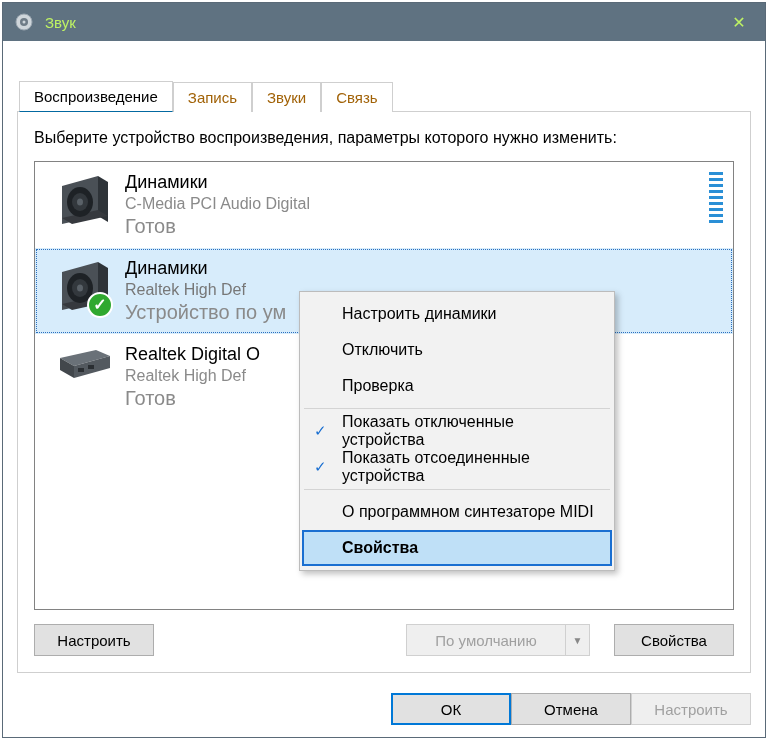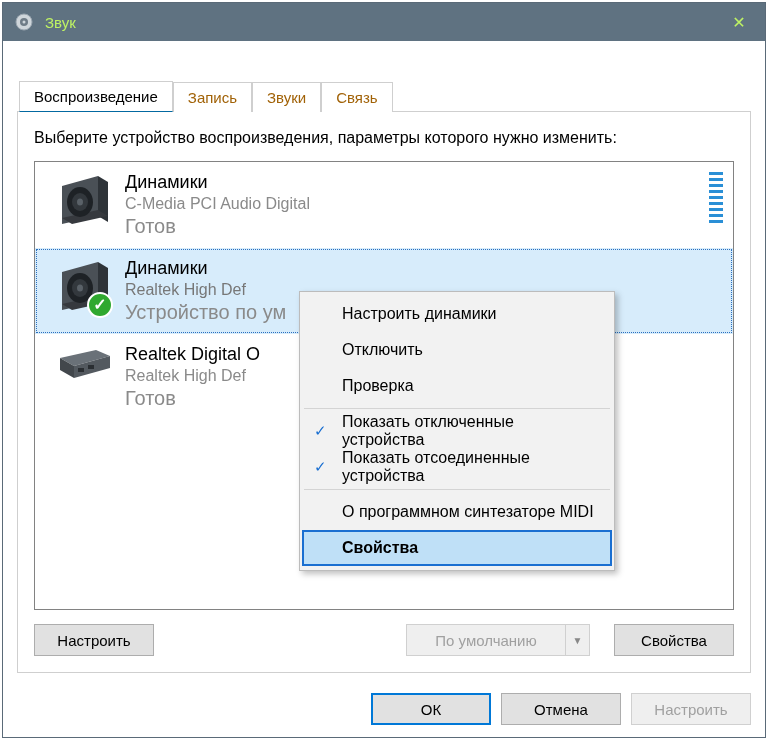--- a/index.html
+++ b/index.html
@@ -42,21 +42,21 @@
   .btn-row { display: flex; align-items: center; margin-top: 14px; gap: 24px; }
   .btn-row .spacer { flex: 1; }
   .btn { min-width: 120px; height: 32px; background: #e1e1e1; border: 1px solid #adadad; font-size: 15px; display: inline-flex; align-items: center; justify-content: center; padding: 0 14px; cursor: default; }
   .btn.disabled { color: #a0a0a0; border-color: #d0d0d0; background: #efefef; }
   .btn.primary { border: 2px solid #0078d7; }
 
   .dropdown-combo { display: inline-flex; align-items: flex-start; }
   .dropdown-combo .btn { min-width: 160px; }
   .dropdown-combo .dd-caret { width: 24px; height: 32px; border: 1px solid #d0d0d0; border-left: none; background: #efefef; display: flex; align-items: center; justify-content: center; color: #888; font-size: 10px; }
 
-  .dialog-btn-row { display: flex; justify-content: flex-end; gap: 10px; padding: 10px 14px 12px 0; }
+  .dialog-btn-row { display: flex; justify-content: flex-end; gap: 0; padding: 10px 14px 12px 0; }
 
   
   .context-menu { position: absolute; left: 296px; top: 250px; width: 316px; background: #f2f2f2; border: 1px solid #bcbcbc; box-shadow: 3px 3px 6px rgba(0,0,0,0.25); z-index: 50; padding: 4px 2px; }
   .cm-item { display: flex; align-items: center; height: 36px; font-size: 16px; padding: 0 14px 0 40px; position: relative; }
   .cm-item.hover { background: #bfe0f7; border: 2px solid #1a6fd1; padding: 0 12px 0 38px; height: 36px; font-weight: bold; color: #000; }
   .cm-sep { height: 1px; background: #d4d4d4; margin: 4px 2px; }
   .cm-check { position: absolute; left: 12px; color: #1a6fd1; font-size: 15px; }
 </style>
 </head>
 <body>

